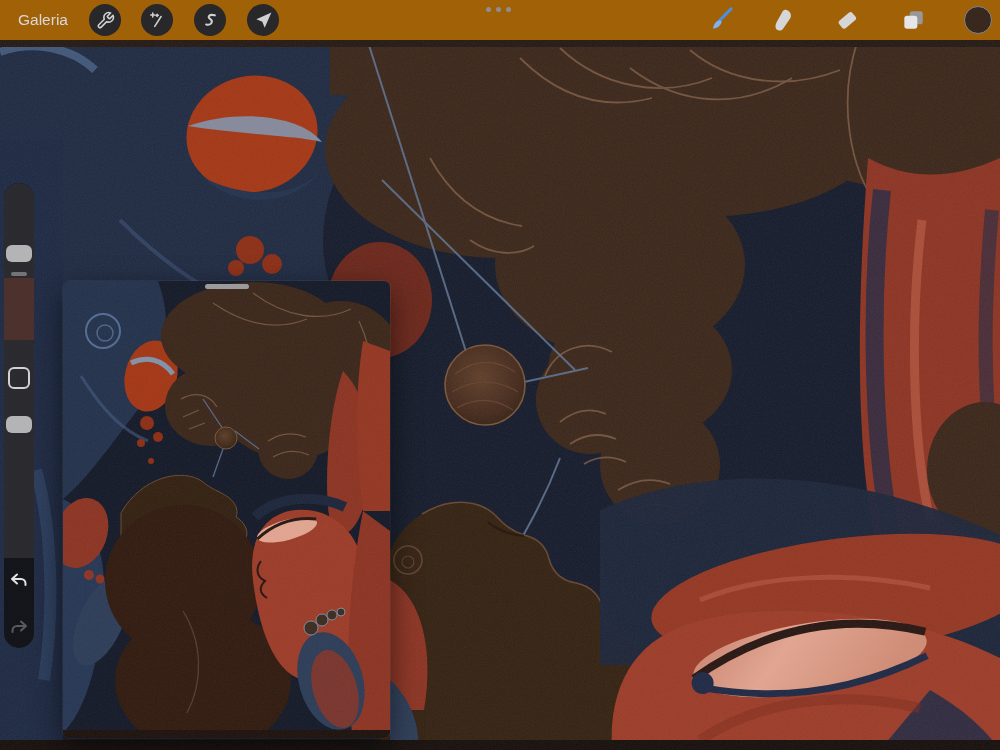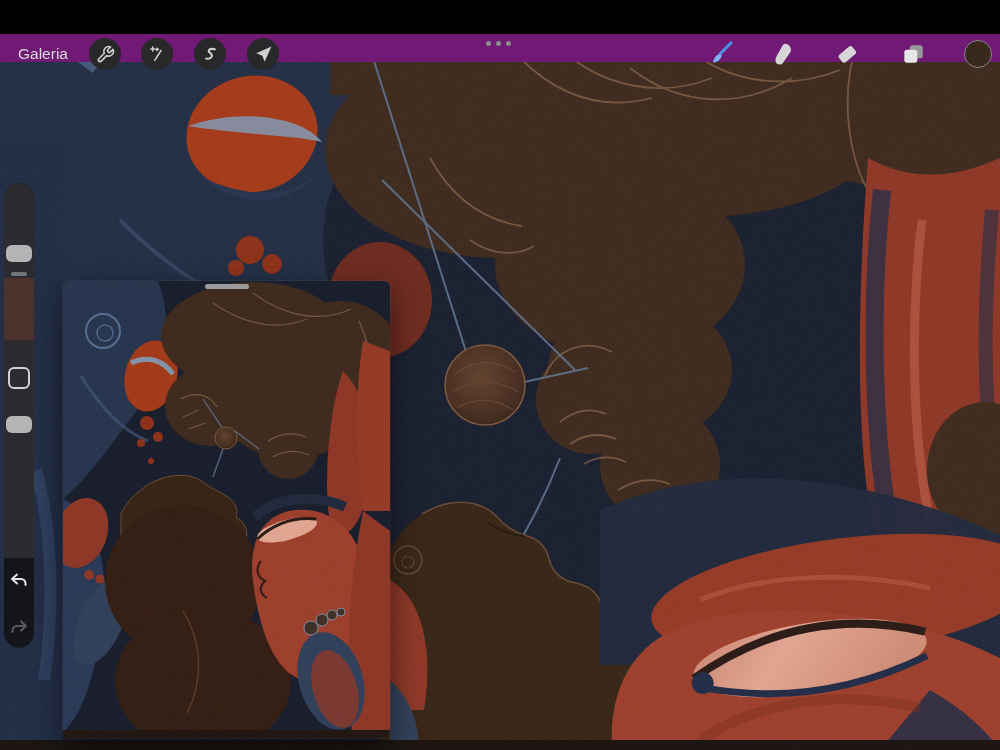--- a/index.html
+++ b/index.html
@@ -1,21 +1,21 @@
 <!DOCTYPE html>
 <html><head>
 <meta charset="utf-8">
 <style>
   * { margin:0; padding:0; box-sizing:border-box; }
   html,body { width:1000px; height:750px; overflow:hidden; background:#000; }
   body { font-family:"Liberation Sans", sans-serif; position:relative; }
 
   
-  .topbar { position:absolute; left:0; top:0; width:1000px; height:28px;
-            background:#701a75; z-index:50;margin-top:34px; }
+  .topbar { position:absolute; left:0; top:0; width:1000px; height:40px;
+            background:#a16207; z-index:50; }
   .gallery-btn { position:absolute; left:18px; top:0; height:40px; border:none;
             background:transparent; color:#d9d9db; font-size:15.5px;
             font-family:"Liberation Sans",sans-serif; cursor:pointer; }
   .circ-btn { position:absolute; top:4px; width:32px; height:32px; border-radius:50%;
             background:#28282a; border:none; display:flex; align-items:center;
             justify-content:center; cursor:pointer; }
   .flat-btn { position:absolute; top:4px; width:32px; height:32px; border:none;
             background:transparent; display:flex; align-items:center;
             justify-content:center; cursor:pointer; }
   .dots { position:absolute; left:486px; top:7px; display:flex; gap:5px; cursor:pointer; }

